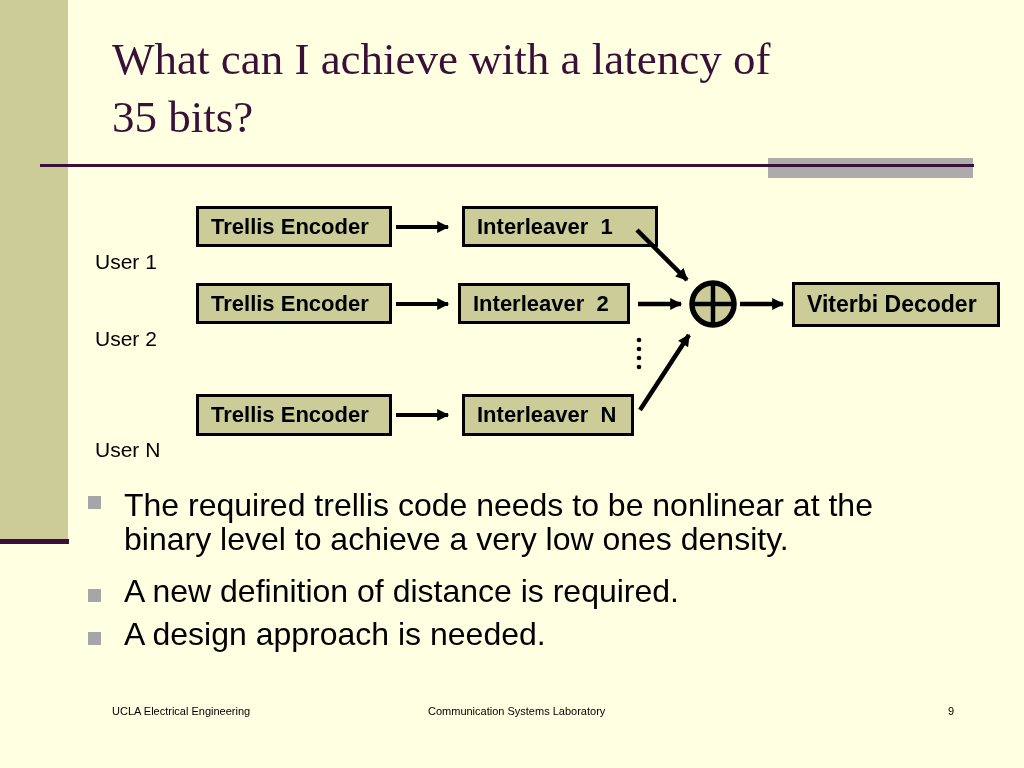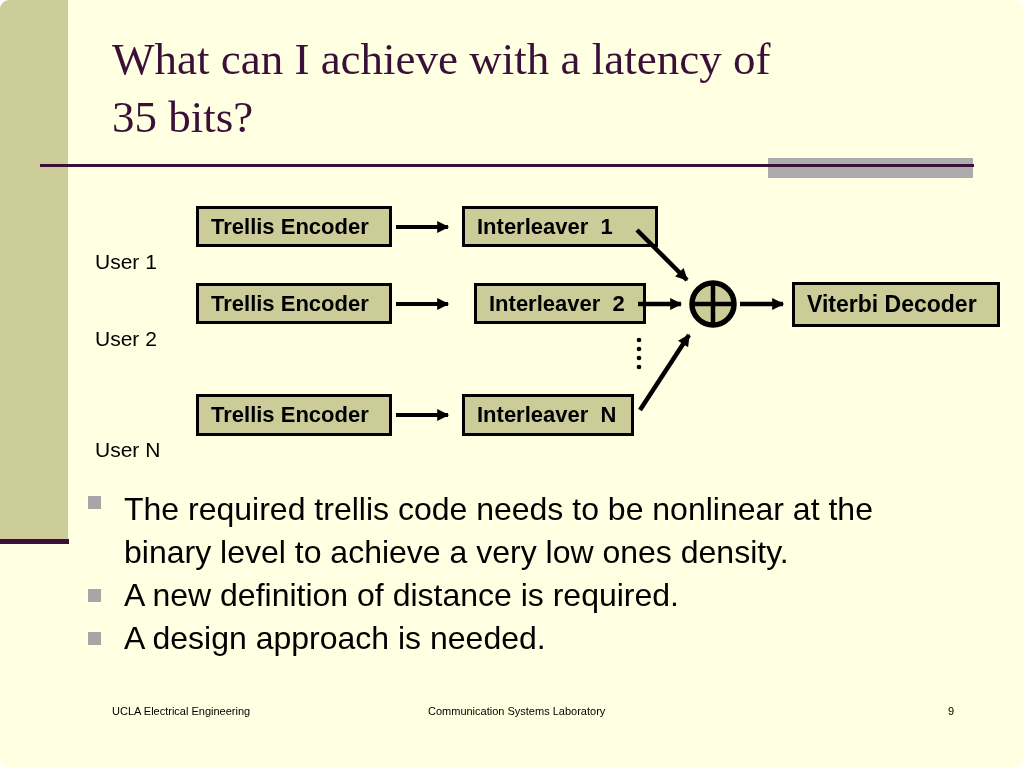--- a/index.html
+++ b/index.html
@@ -8,21 +8,20 @@
     --accent-plum:#3A1038;
     --accent-gray:#ACACAC;
     --bullet-gray:#A6A6A6;
     --diagram-ink:#000000;
   }
   html,body{margin:0;padding:0;}
   body{font-family:"Liberation Sans",sans-serif;}
   .slide{
     position:relative;width:1024px;height:768px;overflow:hidden;
     background:var(--background,#FFFFE1);
-    border-radius:9px;
   }
   .sidebar{
     position:absolute;left:0;top:0;width:68px;height:540px;
     background:var(--accent-khaki,#CCCC99);
   }
   .sidebar-rule{
     position:absolute;left:0;top:539px;width:69px;height:5px;
     background:var(--accent-plum,#3A1038);
   }
   .title{
@@ -56,21 +55,21 @@
   .connectors{position:absolute;left:0;top:0;width:1024px;height:768px;}
   .conn{stroke:var(--diagram-ink,#000);fill:none;}
   .conn-fill{fill:var(--diagram-ink,#000);}
   .adder-circle{fill:var(--accent-khaki,#CCCC99);stroke:var(--diagram-ink,#000);}
   .bullet-marker{
     position:absolute;left:88px;width:13px;height:13px;
     background:var(--bullet-gray,#A6A6A6);
   }
   .bullet-text{
     position:absolute;left:124px;width:840px;
-    font-size:32px;line-height:43px;color:var(--diagram-ink,#000);
+    font-size:32px;line-height:34px;color:var(--diagram-ink,#000);
     white-space:pre-line;
   }
   .footer-item{
     position:absolute;top:705px;font-size:11px;color:var(--diagram-ink,#000);
   }
 </style>
 </head>
 <body>
 
 <div class="slide">
@@ -95,21 +94,21 @@
     <div class="dbox" style="left:196px;top:283px;width:196px;height:41px">
       <span>Trellis Encoder</span>
     </div>
     <div class="dbox" style="left:196px;top:394px;width:196px;height:42px">
       <span>Trellis Encoder</span>
     </div>
 
     <div class="dbox" style="left:462px;top:206px;width:196px;height:41px">
       <span>Interleaver  1</span>
     </div>
-    <div class="dbox" style="left:474px;top:283px;width:172px;height:41px">
+    <div class="dbox" style="left:458px;top:283px;width:172px;height:41px">
       <span>Interleaver  2</span>
     </div>
     <div class="dbox" style="left:462px;top:394px;width:172px;height:42px">
       <span>Interleaver  N</span>
     </div>
 
     <div class="dbox decoder" style="left:792px;top:282px;width:208px;height:45px">
       <span>Viterbi Decoder</span>
     </div>
 

